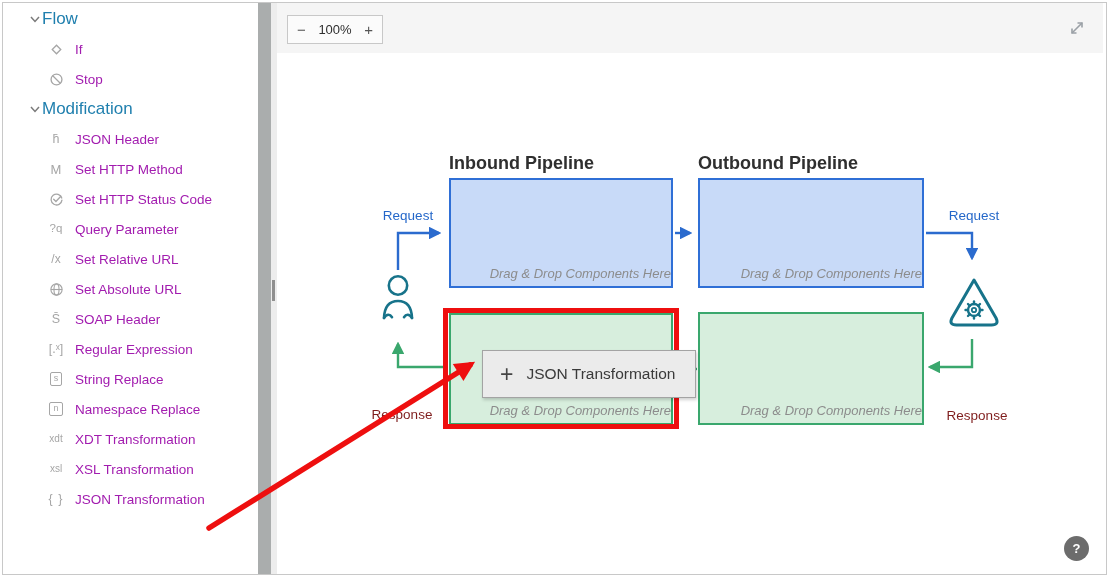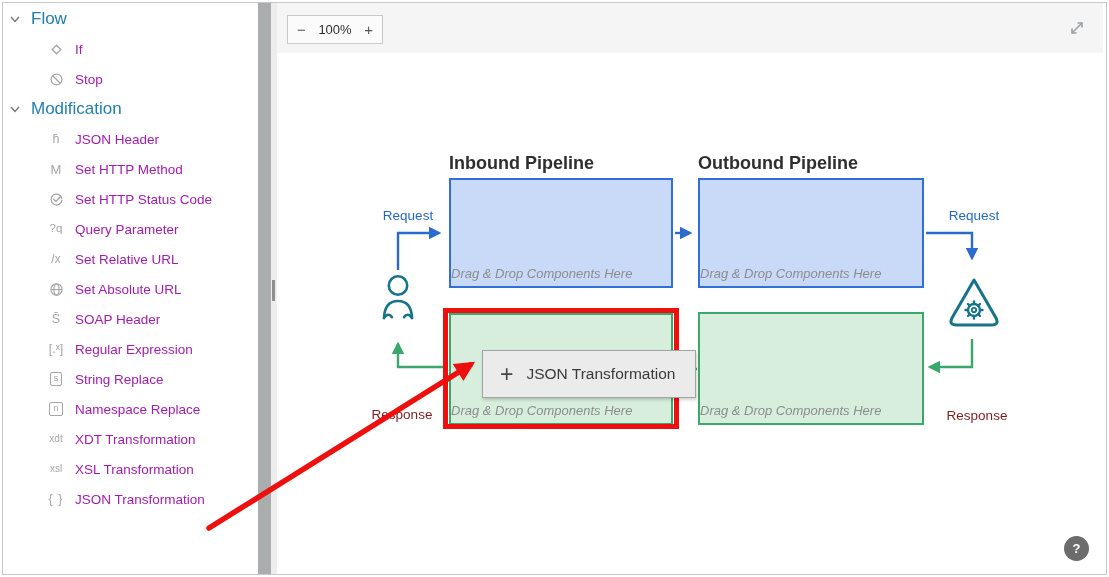--- a/index.html
+++ b/index.html
@@ -4,21 +4,21 @@
 <style>
   * { box-sizing: border-box; margin: 0; padding: 0; }
   html,body { background:#fff; }
   body { font-family:"Liberation Sans", sans-serif; }
   .app { position:relative; width:1109px; height:577px; background:#fff; overflow:hidden; }
   .frame { position:absolute; inset:2px; border:1px solid #c8c8c8; pointer-events:none; z-index:60; }
 
   
   .sidebar { position:absolute; left:4px; top:4px; width:252px; height:569px; overflow:hidden; background:#fff; }
   .row { height:30px; display:flex; align-items:center; cursor:pointer; }
-  .section-header { padding-left:4px; gap:9px; }
+  .section-header { padding-left:24px; }
   .section-header .chev { width:14px; height:14px; flex:0 0 14px; }
   .section-header .sec-label { font-size:17px; color:#1f7fae; }
   .palette-item { padding-left:42px; gap:9px; }
   .palette-item .ico { width:20px; flex:0 0 20px; display:flex; align-items:center; justify-content:center; }
   .palette-item .lbl { font-size:13.5px; color:#a21caf; white-space:nowrap; }
   .i { width:15px; height:15px; display:block; }
   .glyph { color:#a6a6a6; font-size:12.5px; line-height:1; white-space:nowrap; }
   .g-http-method-icon { font-size:13px; }
   .g-query-parameter-icon { font-size:11.5px; }
   .g-relative-url-icon { font-size:12px; }
@@ -38,21 +38,21 @@
   .zoom-btn { font-size:15px; color:#555; cursor:pointer; background:none; border:none; font-family:inherit; line-height:1; }
   .zoom-level { font-size:13px; color:#2f2f2f; }
   .expand { position:absolute; right:15px; top:14px; width:22px; height:22px; cursor:pointer; }
   .help-btn { position:absolute; right:14px; bottom:12px; width:25px; height:25px; border-radius:50%; background:#6c6c6c; color:#fff; font-size:13px; font-weight:bold; display:flex; align-items:center; justify-content:center; cursor:pointer; z-index:40; }
 
   
   .pipe-label { position:absolute; font-size:18px; font-weight:bold; color:#2f2f2f; }
   .pipe-box { position:absolute; }
   .box-blue { background:#c8daf8; border:2px solid #2f6fd6; }
   .box-green { background:#d7eedd; border:2px solid #3aa76d; }
-  .dropzone-hint { position:absolute; bottom:5px; left:0; width:100%; text-align:left; font-size:13px; font-style:italic; color:#8c8c8c; }
+  .dropzone-hint { position:absolute; bottom:5px; left:0; width:100%; text-align:right; font-size:13px; font-style:italic; color:#8c8c8c; }
   .red-highlight { position:absolute; left:166px; top:305px; width:236px; height:121px; border:5px solid #ee0f0f; z-index:10; pointer-events:none; }
   .flow-label { position:absolute; width:70px; text-align:center; font-size:13.5px; }
   .flow-blue { color:#2467c9; }
   .flow-green { color:#7f1d1d;margin-top:33px; }
   .wires { position:absolute; left:0; top:0; z-index:5; pointer-events:none; }
   .endpoint-icon { position:absolute; z-index:6; }
   .drag-ghost { position:absolute; left:205px; top:347px; width:214px; height:48px; background:#ebebeb; border:1px solid #a3a3a3; box-shadow:1px 2px 3px rgba(0,0,0,.18); display:flex; align-items:center; padding-left:17px; gap:13px; z-index:15; cursor:grabbing; }
   .drag-ghost .plus { font-size:23px; font-weight:400; color:#454545; line-height:1; }
   .drag-ghost .ghost-label { font-size:15.5px; color:#3a3a3a; }
   .red-arrow-overlay { position:absolute; left:0; top:0; z-index:50; pointer-events:none; }

